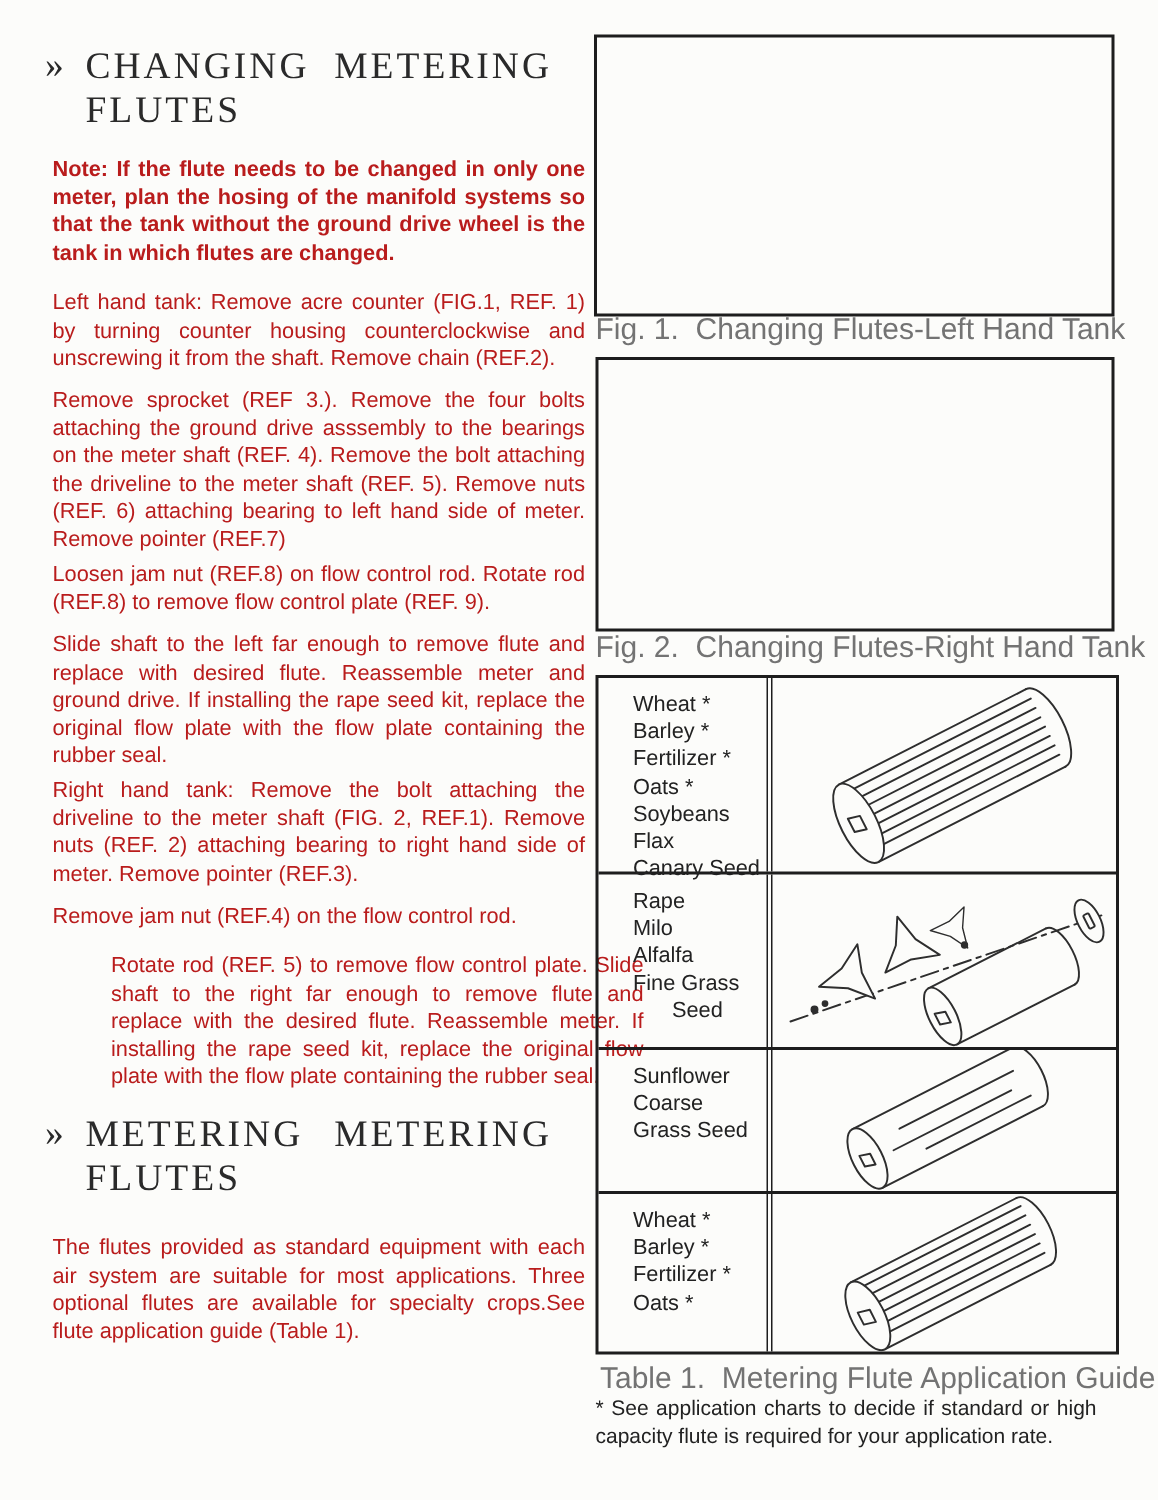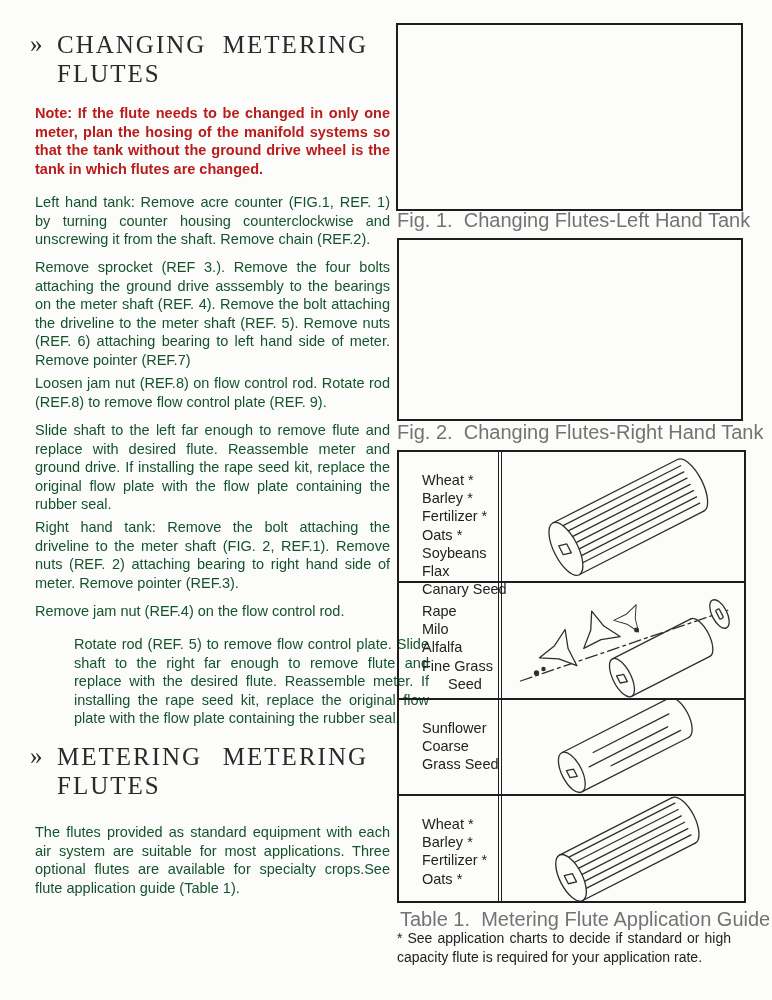--- a/index.html
+++ b/index.html
@@ -12,37 +12,37 @@
   .h-sec {
     position:absolute; left:30px; width:340px;
     font-family:"Liberation Serif", serif; font-size:25px; line-height:29px;
     color:#2a2a2a; letter-spacing:2px;
   }
   .h-marker { position:absolute; left:0; top:-1px; letter-spacing:0; }
   .h-line1 { display:flex; justify-content:space-between; margin-left:27px; width:311px; }
   .h-line2 { display:block; margin-left:27px; }
   .para {
     position:absolute; left:35px; width:355px;
-    font-size:14.5px; line-height:18.6px; text-align:justify; color:#14532d;
+    font-size:14.5px; line-height:18.6px; text-align:justify; color:#b91c1c;
   }
   .para.bold { font-weight:bold; color:#b91c1c; }
   
   .figbox { position:absolute; background:#fcfcfa; border:2px solid #1d1d1d; }
   .caption {
     position:absolute; font-size:20px; color:#737373; white-space:pre-wrap;
   }
   .tbl {
     position:absolute; left:397px; top:450px; width:349px; height:453px;
     border:2px solid #1d1d1d; box-sizing:border-box;
   }
   .t-row { position:relative; width:100%; box-sizing:border-box; border-bottom:2px solid #1d1d1d; display:flex; }
   .t-row.last { border-bottom:none; }
   .crop-cell {
-    width:103px; box-sizing:border-box; border-right:4px double #1d1d1d;
-    padding:19px 4px 0 23px; font-size:14.5px; line-height:18.2px; color:#222;
+    width:116px; box-sizing:border-box; border-right:4px double #1d1d1d;
+    padding:9px 4px 0 23px; font-size:14.5px; line-height:18.2px; color:#222;
   }
   .crop-line { white-space:pre; }
   .crop-line.indent { padding-left:26px; }
   .flute-cell { flex:1; position:relative; }
   .flute-cell svg { position:absolute; left:0; top:0; width:100%; height:100%; }
   .footnote {
     position:absolute; left:397px; top:929px; width:334px;
     font-size:14px; line-height:18.5px; text-align:justify; color:#222;
   }
   .art { stroke:#2e2e2e; stroke-width:1.3; fill:none; stroke-linejoin:round; stroke-linecap:round; }

